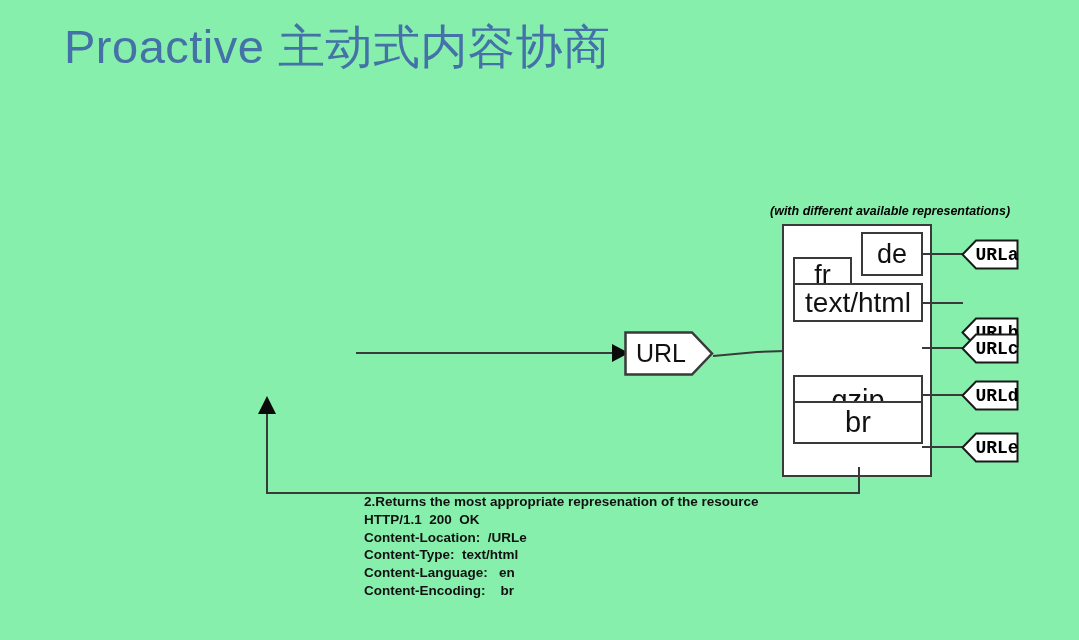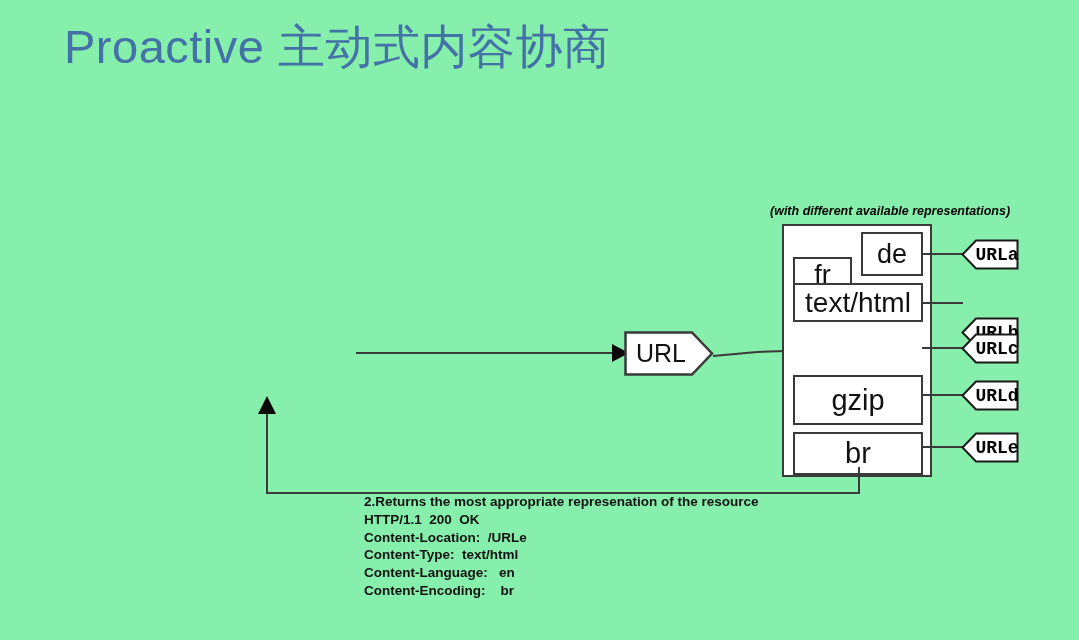--- a/index.html
+++ b/index.html
@@ -114,21 +114,21 @@
     justify-content: center;
     color: #111111;
     font-size: 27px;
     left: 793px;
   }
   #rep-fr { left: 793px; top: 244px; width: 59px; height: 36px; margin-top: 13px; }
   #rep-de { left: 861px; top: 232px; width: 62px; height: 44px; }
   #rep-texthtml { top: 283px; width: 130px; height: 39px; font-size: 28px; }
   #rep-textpdf  { top: 330px; width: 130px; height: 38px; font-size: 26px; }
   #rep-gzip     { top: 375px; width: 130px; height: 50px; font-size: 29px; }
-  #rep-br       { top: 432px; width: 130px; height: 43px; font-size: 29px; }
+  #rep-br       { top: 401px; width: 130px; height: 43px; font-size: 29px; }
 
   
   .urltag {
     position: absolute;
     left: 961px;
     width: 58px;
     height: 31px;
   }
   .urltag svg { display: block; }
   .urltag .urltag-label {

